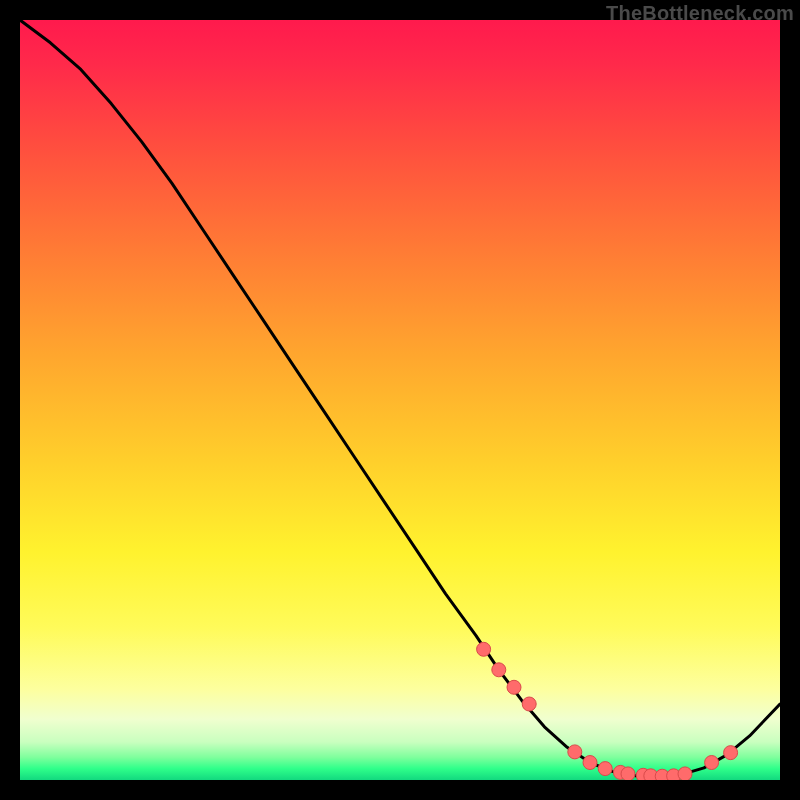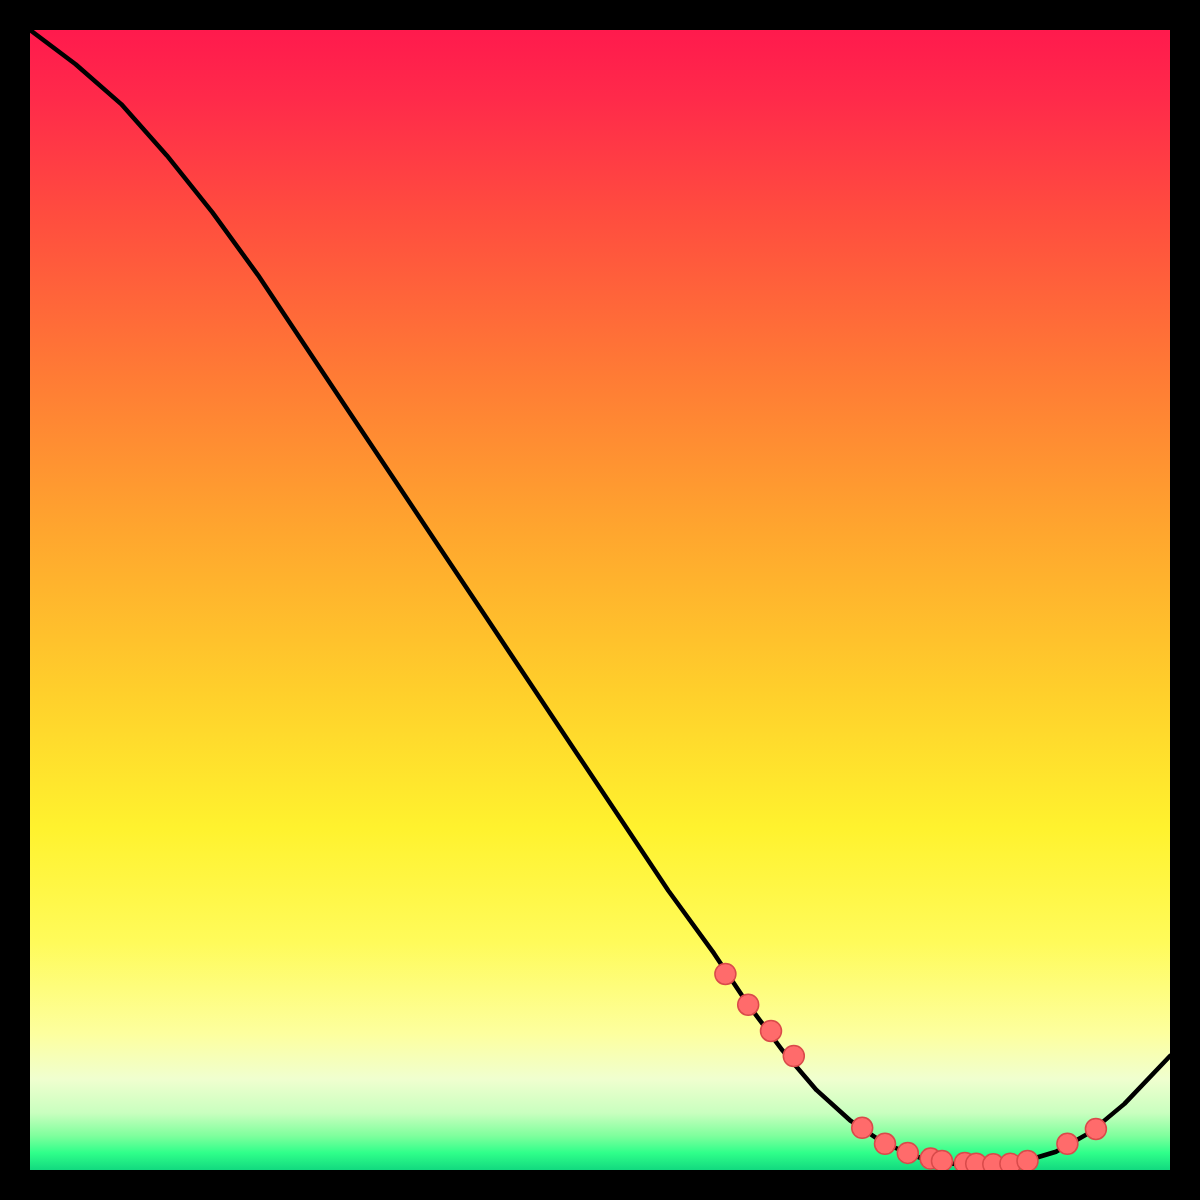--- a/index.html
+++ b/index.html
@@ -84,13 +84,14 @@
           <circle cx="630.80" cy="755.82" r="7" fill="#ff6b6b" stroke="#d94a4a" stroke-width="1"></circle>
           <circle cx="642.20" cy="756.20" r="7" fill="#ff6b6b" stroke="#d94a4a" stroke-width="1"></circle>
           <circle cx="653.60" cy="755.82" r="7" fill="#ff6b6b" stroke="#d94a4a" stroke-width="1"></circle>
           <circle cx="665.00" cy="753.92" r="7" fill="#ff6b6b" stroke="#d94a4a" stroke-width="1"></circle>
           <circle cx="691.60" cy="742.52" r="7" fill="#ff6b6b" stroke="#d94a4a" stroke-width="1"></circle>
           <circle cx="710.60" cy="732.64" r="7" fill="#ff6b6b" stroke="#d94a4a" stroke-width="1"></circle>
         </g>
     </svg>
   </div>
 
+  <div class="watermark">TheBottleneck.com</div>
 </div>
 
 </body></html>

